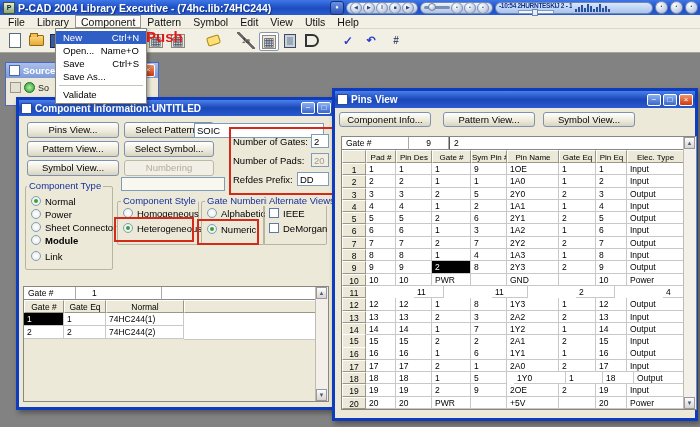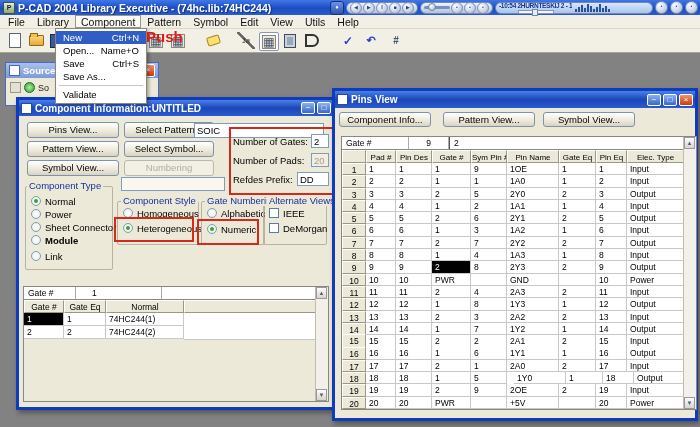--- a/index.html
+++ b/index.html
@@ -522,21 +522,21 @@
             <span class="pcell pnum" style="width: 24px;">10</span>
             <span class="pcell" style="width: 30px;">10</span>
             <span class="pcell" style="width: 36px;">10</span>
             <span class="pcell" style="width: 39px;">PWR</span>
             <span class="pcell" style="width: 36px;"></span>
             <span class="pcell" style="width: 52px;">GND</span>
             <span class="pcell" style="width: 37px;"></span>
             <span class="pcell" style="width: 31px;">10</span>
             <span class="pcell" style="width: 57px;">Power</span>
           </div>
-          <div class="prow" style="height: 12.3px;">
+          <div class="prow" style="height: 12.3px; gap: 48px;">
             <span class="pcell pnum" style="width: 24px;">11</span>
             <span class="pcell" style="width: 30px;">11</span>
             <span class="pcell" style="width: 36px;">11</span>
             <span class="pcell" style="width: 39px;">2</span>
             <span class="pcell" style="width: 36px;">4</span>
             <span class="pcell" style="width: 52px;">2A3</span>
             <span class="pcell" style="width: 37px;">2</span>
             <span class="pcell" style="width: 31px;">11</span>
             <span class="pcell" style="width: 57px;">Input</span>
           </div>

